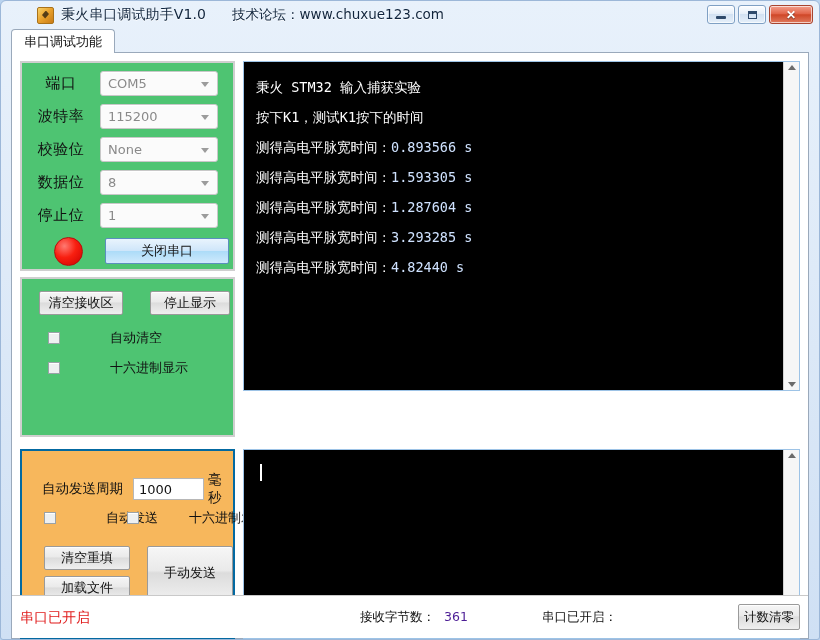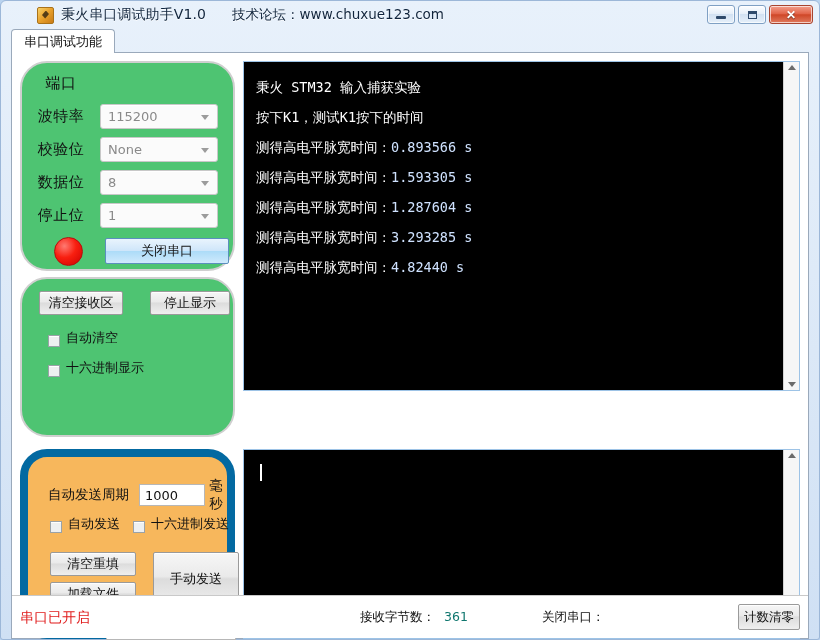--- a/index.html
+++ b/index.html
@@ -84,32 +84,32 @@
   }
   
   #client{
     flex:1 1 auto;margin:0 10px 0 10px;background:#fff;
     border:1px solid #9aa9bb;border-top:none;
     position:relative;box-sizing:border-box;
     display:flex;flex-direction:column;
   }
   #body{flex:1 1 auto;position:relative;}
   
-  .panel{position:absolute;box-sizing:border-box;border-radius:27px;}
+  .panel{position:absolute;box-sizing:border-box;}
   #panel-port{
     left:8px;top:8px;width:215px;height:210px;
     background:#4ec472;border:2px solid #cfcfcf;
   }
   #panel-recv{
     left:8px;top:224px;width:215px;height:160px;
     background:#4ec472;border:2px solid #cfcfcf;
   }
   #panel-send{
     left:8px;top:396px;width:215px;height:190px;
-    background:#f7b75c;border:8px solid #0369a1;
+    background:#f7b75c;border:2px solid #0369a1;
   }
   .frow{display:flex;align-items:center;height:31px;margin:0 0 2px 0;}
   #panel-port .frow:first-child{margin-top:5px;}
   .flabel{
     width:78px;flex:0 0 78px;text-align:center;
     font-size:15px;color:#111;letter-spacing:.5px;
   }
   .combo{
     flex:0 0 118px;width:118px;height:25px;box-sizing:border-box;
     background:#fbfbfb;border:1px solid #c8c8c8;border-radius:3px;
@@ -141,21 +141,21 @@
     background:linear-gradient(180deg,#f6f6f6 0%,#eaeaea 45%,#dcdcdc 50%,#efefef 100%);
     border:1px solid #9a9a9a;border-radius:2px;
     font-size:13px;color:#111;
     display:flex;align-items:center;justify-content:center;
     text-align:center;cursor:default;
     box-shadow:inset 0 1px 0 rgba(255,255,255,.85);
   }
   #btn-clear-recv{position:absolute;left:17px;top:12px;width:84px;height:24px;}
   #btn-stop-show{position:absolute;left:128px;top:12px;width:80px;height:24px;}
   #btn-recv-file{position:absolute;left:128px;top:52px;width:80px;height:58px;line-height:1.25;}
-  .cbrow{position:absolute;display:flex;align-items:flex-end;}
+  .cbrow{position:absolute;display:flex;align-items:center;gap:44px;}
   #cb-autoclear-row{left:26px;top:50px;}
   #cb-hexshow-row{left:26px;top:80px;}
   .cbox{
     width:12px;height:12px;flex:0 0 12px;box-sizing:border-box;
     background:#eef0f1;border:1px solid #9aa2a8;margin-right:6px;
     box-shadow:inset 0 1px 0 #fff;
   }
   .cblabel{font-size:13px;color:#111;white-space:nowrap;}
   
   #sp-period-row{position:absolute;left:20px;top:20px;display:flex;align-items:center;}
@@ -206,21 +206,21 @@
   .sdn{border-top:5px solid #6b6b6b;}
   
   #statusbar{
     flex:0 0 42px;height:42px;position:relative;
     border-top:1px solid #c9c9c9;background:#fff;
   }
   #status-text{
     position:absolute;left:8px;top:13px;font-size:14px;color:#e01b1b;
   }
   #recv-count-label{position:absolute;left:348px;top:13px;font-size:12.5px;color:#111;}
-  #recv-count-value{position:absolute;left:432px;top:13px;font-size:12.5px;color:#0f766e;}
+  #recv-count-value{position:absolute;left:432px;top:13px;font-size:12.5px;color:#4c1d95;}
   #send-count-label{position:absolute;left:530px;top:13px;font-size:12.5px;color:#111;}
   #send-count-value{position:absolute;left:614px;top:13px;font-size:12.5px;color:#2a46d8;}
   #btn-reset-count{position:absolute;right:8px;top:8px;width:62px;height:26px;font-size:12.5px;}
 </style>
 </head>
 <body>
 
 <div id="window">
 
   <div id="titlebar">
@@ -244,20 +244,24 @@
     <div id="tab">串口调试功能</div>
   </div>
 
   <div id="client">
     <div id="body">
 
       <div class="panel" id="panel-port" style="background: rgb(78, 196, 114);">
 
         <div class="frow">
           <div class="flabel">端口</div>
+          <div class="combo">
+            <span>COM5</span>
+            <span class="chev"></span>
+          </div>
         </div>
 
         <div class="frow">
           <div class="flabel">波特率</div>
           <div class="combo">
             <span>115200</span>
             <span class="chev"></span>
           </div>
         </div>
 
@@ -356,19 +360,19 @@
           <span class="sarrow sdn"></span>
         </div>
       </div>
 
     </div>
 
     <div id="statusbar">
       <span id="status-text" style="color: rgb(224, 27, 27);">串口已开启</span>
       <span id="recv-count-label">接收字节数：</span>
       <span id="recv-count-value">361</span>
-      <span id="send-count-label">关闭串口：</span>
+      <span id="send-count-label">串口已开启：</span>
       <span id="send-count-value"></span>
       <div class="gbtn" id="btn-reset-count">计数清零</div>
     </div>
 
   </div>
 </div>
 
 </body></html>

